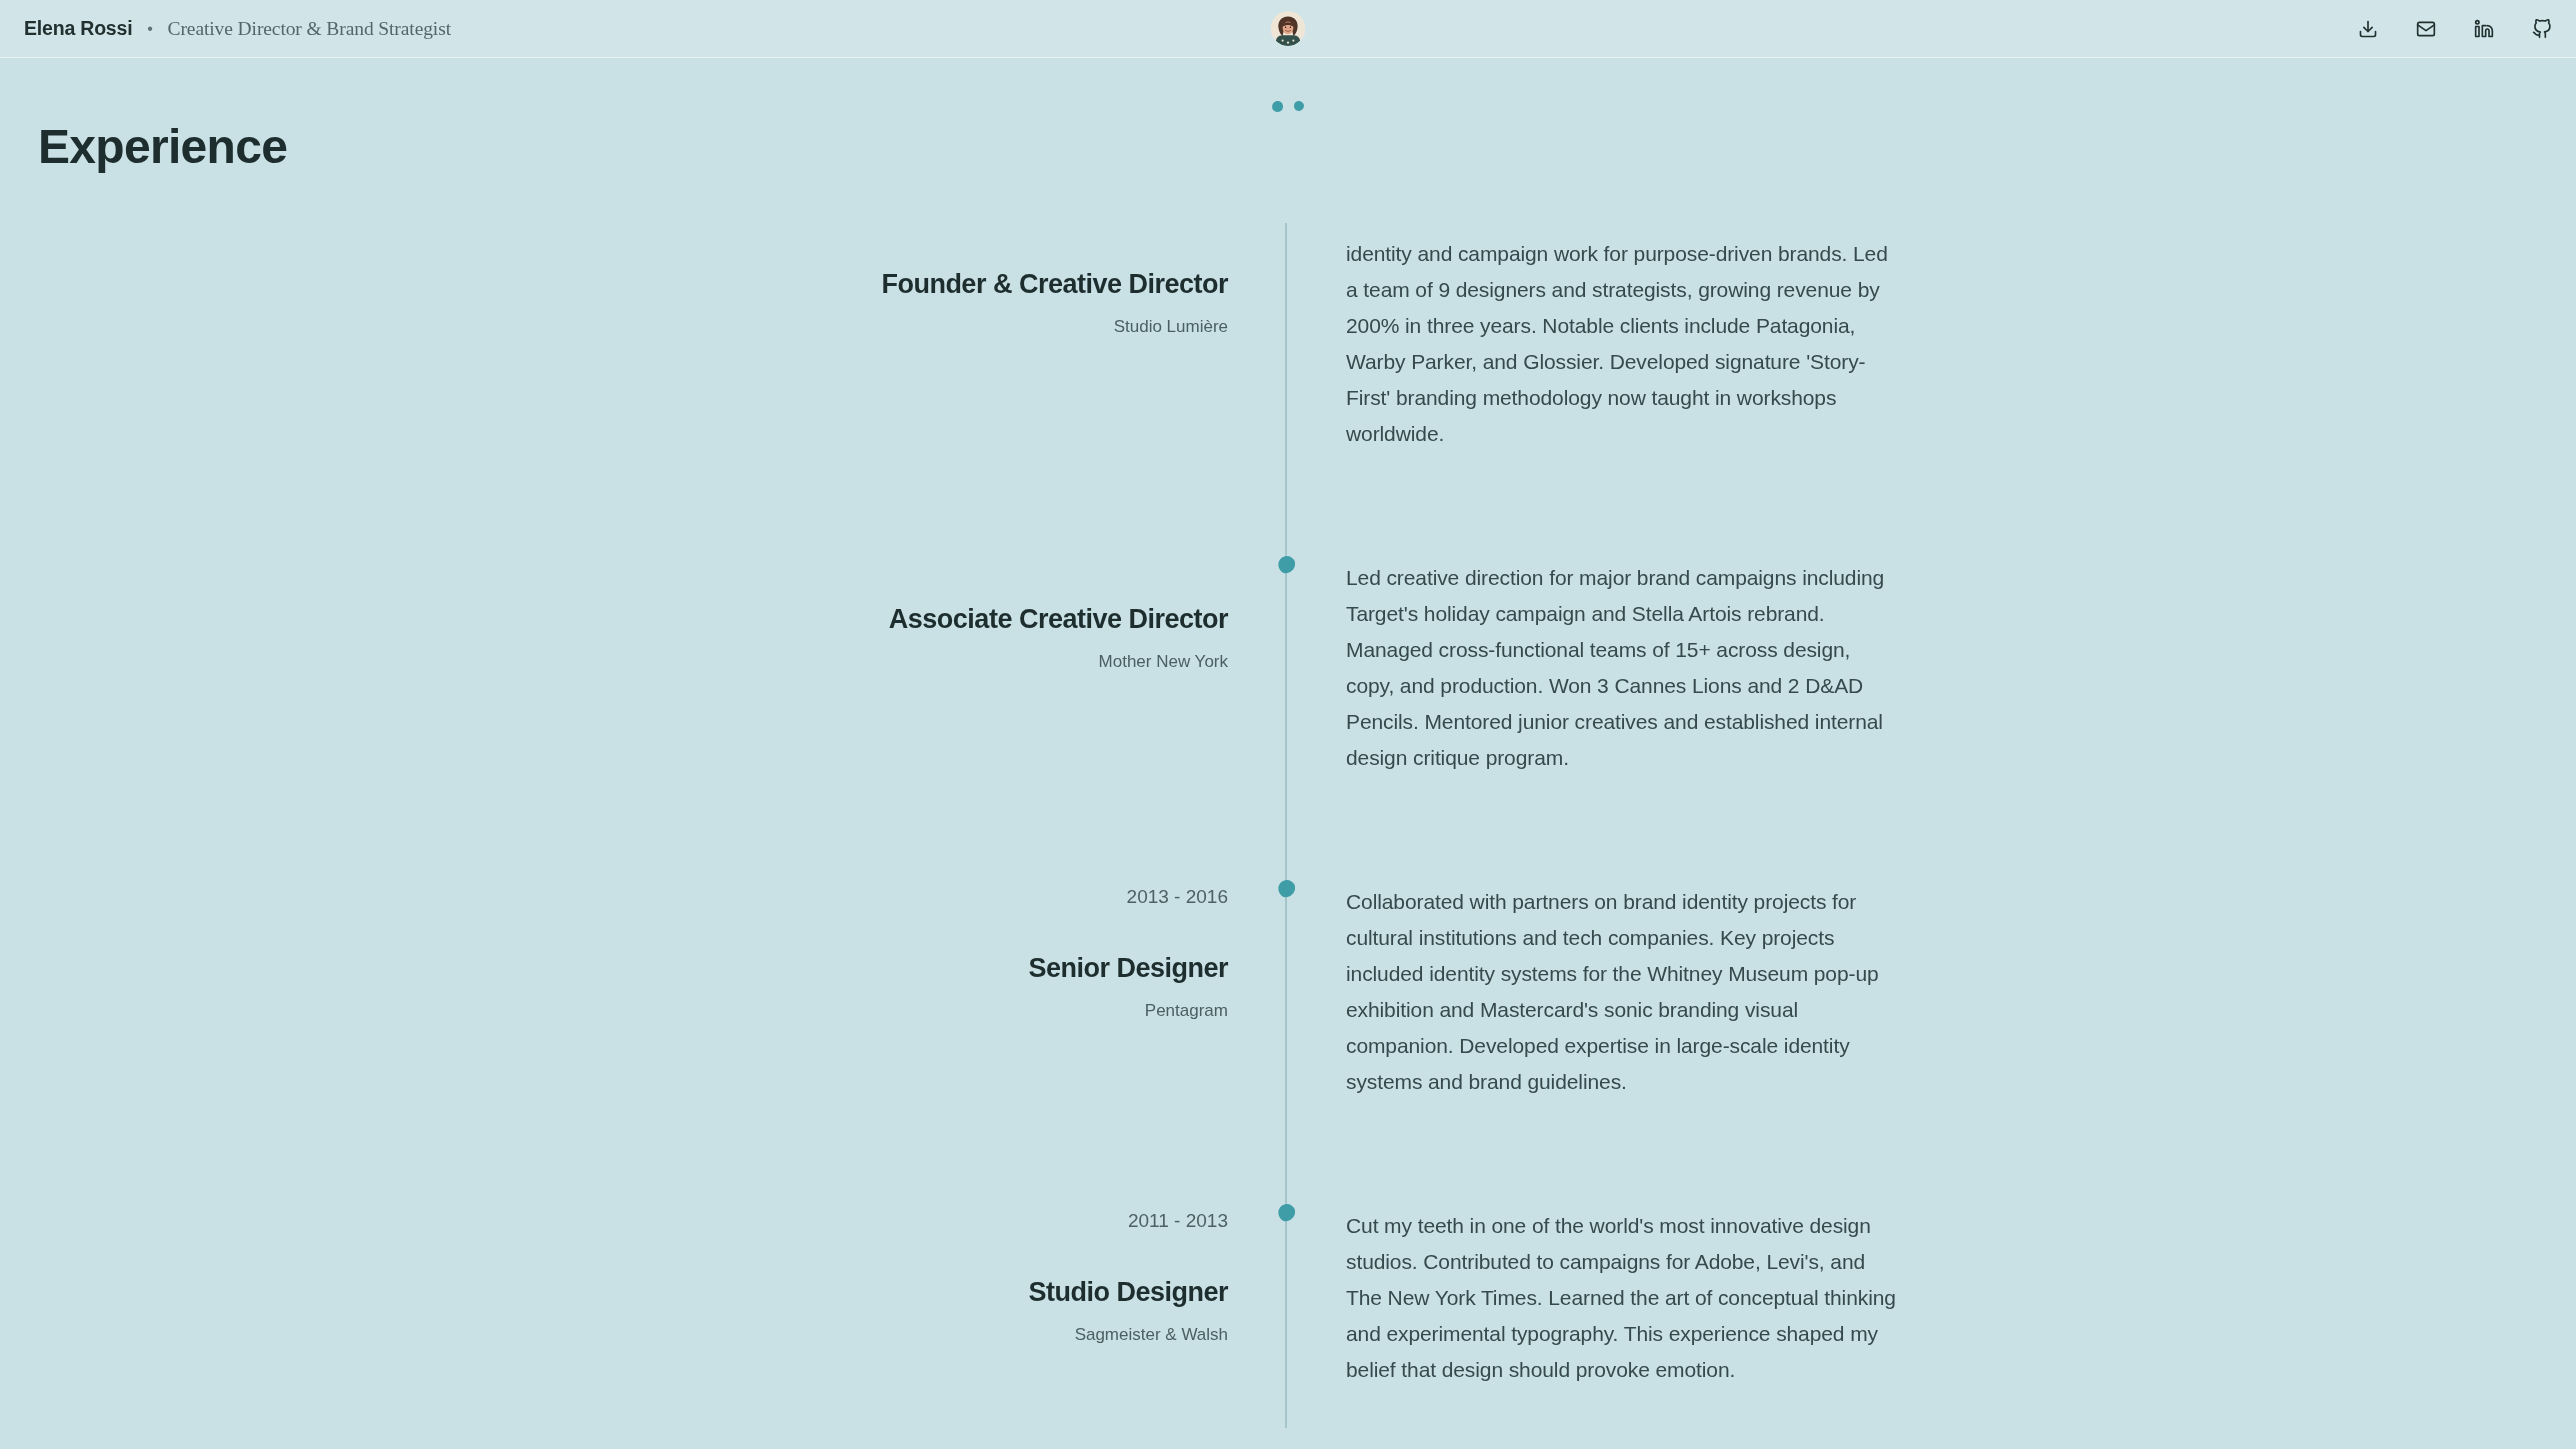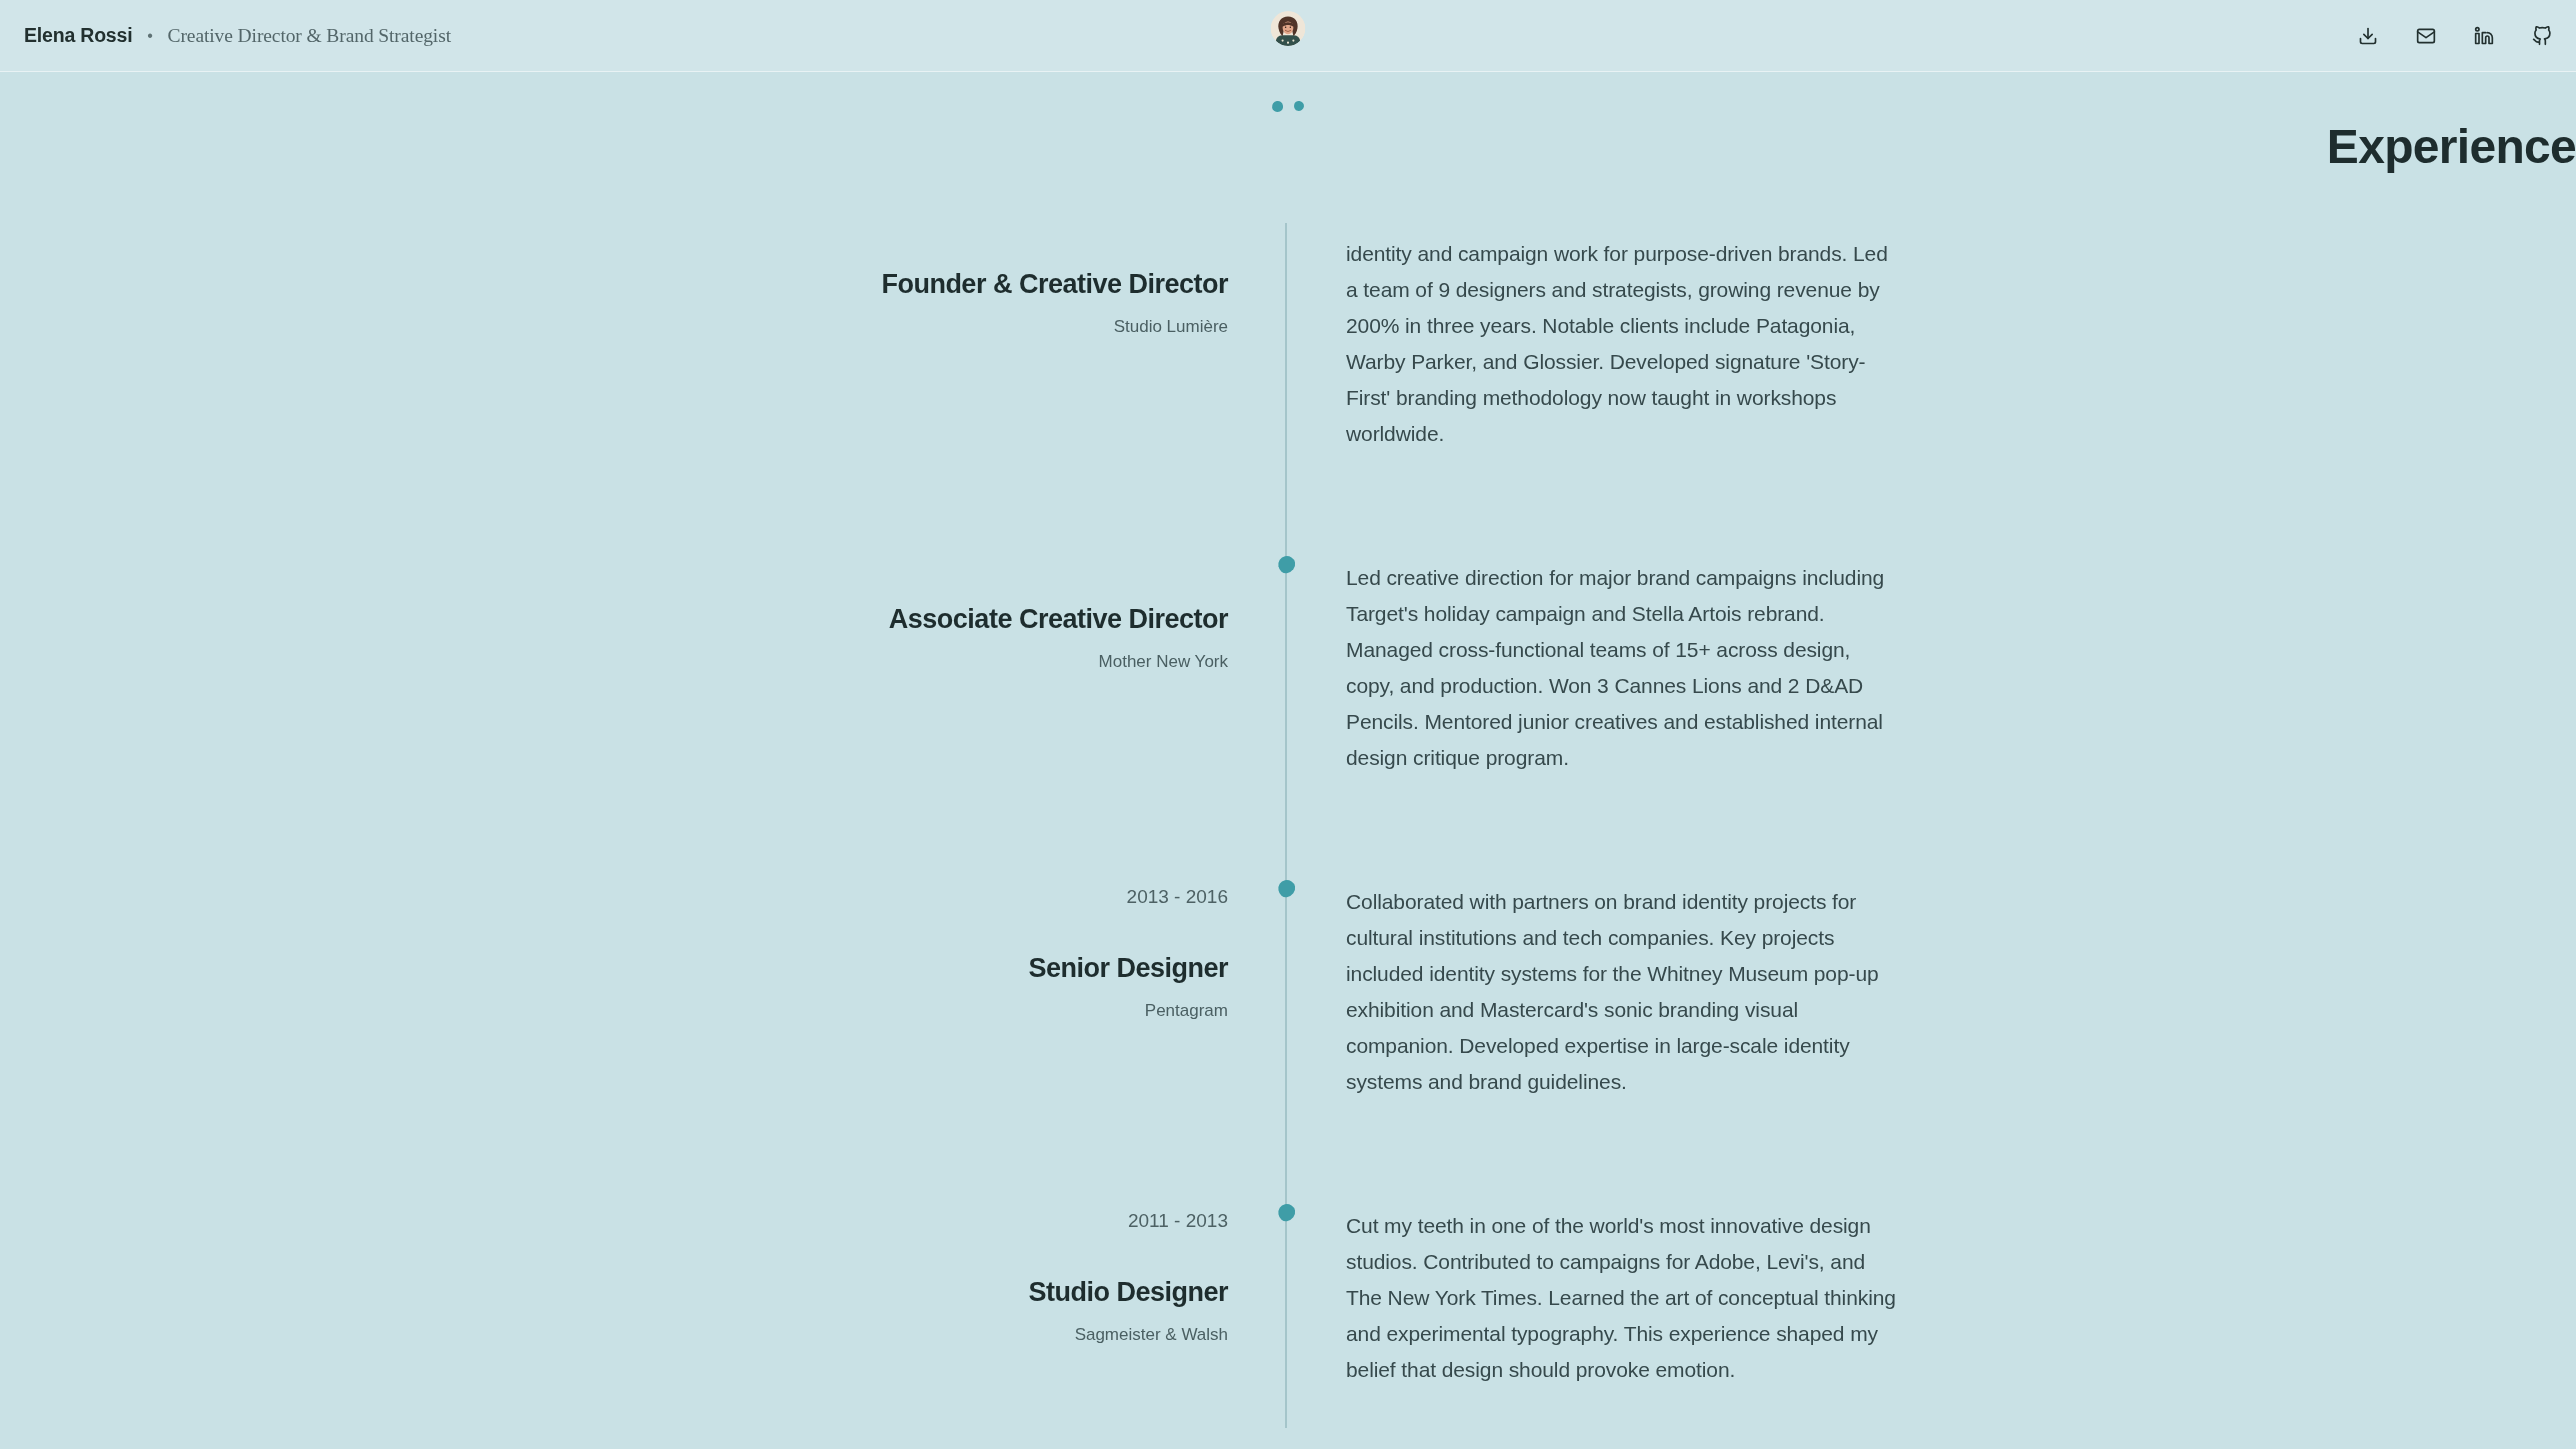--- a/index.html
+++ b/index.html
@@ -4,21 +4,21 @@
 <style>
   html,body{margin:0;padding:0;}
   body{
     width:2576px;height:1449px;position:relative;overflow:hidden;
     background:#c9e1e5;
     font-family:"Liberation Sans","DejaVu Sans",sans-serif;
     -webkit-font-smoothing:antialiased;
   }
   
   .header{
-    position:absolute;top:0;left:0;right:0;height:72px;
+    position:absolute;top:0;left:0;right:0;height:58px;
     display:flex;align-items:center;justify-content:space-between;
     padding:0 24px;box-sizing:border-box;
     background:rgba(255,255,255,0.16);
     border-bottom:1.3px solid rgba(255,255,255,0.5);
     z-index:5;
   }
   .header-left{display:flex;align-items:center;gap:14.8px;}
   .header-name{font-size:19.5px;font-weight:700;color:#22302f;letter-spacing:-0.2px;}
   .header-sep{font-size:16px;color:#5f7275;line-height:1;}
   .header-role{font-size:19.5px;font-weight:400;color:#536669;letter-spacing:-0.1px;font-family:Liberation Serif, serif;}
@@ -33,22 +33,22 @@
   .pager-dots{
     position:absolute;top:101px;left:0;right:0;
     display:flex;justify-content:center;align-items:center;gap:11.4px;
   }
   .pager-dot{width:10.7px;height:10.7px;background:#3f9da7;
     border-radius:52% 48% 44% 56% / 55% 52% 48% 45%;transform:rotate(-8deg);}
   .pager-dot:last-child{width:10px;height:10px;transform:rotate(10deg);
     border-radius:46% 54% 55% 45% / 48% 50% 50% 52%;}
   .section-title{
     position:absolute;top:123px;left:0;right:0;margin:0;
-    text-align:right;font-size:48px;line-height:1;font-weight:700;
-    color:#1e2d2e;letter-spacing:-0.7px;
+    text-align:left;font-size:48px;line-height:1;font-weight:700;
+    color:#1e2d2e;letter-spacing:-0.7px;padding-left:38px;
   }
   
   .timeline-viewport{
     position:absolute;top:223px;left:0;right:0;bottom:0;overflow:hidden;
   }
   .timeline-line{
     position:absolute;left:1285px;top:0;bottom:21.5px;width:2px;
     background:#a4c5ca;
   }
   .entries{

